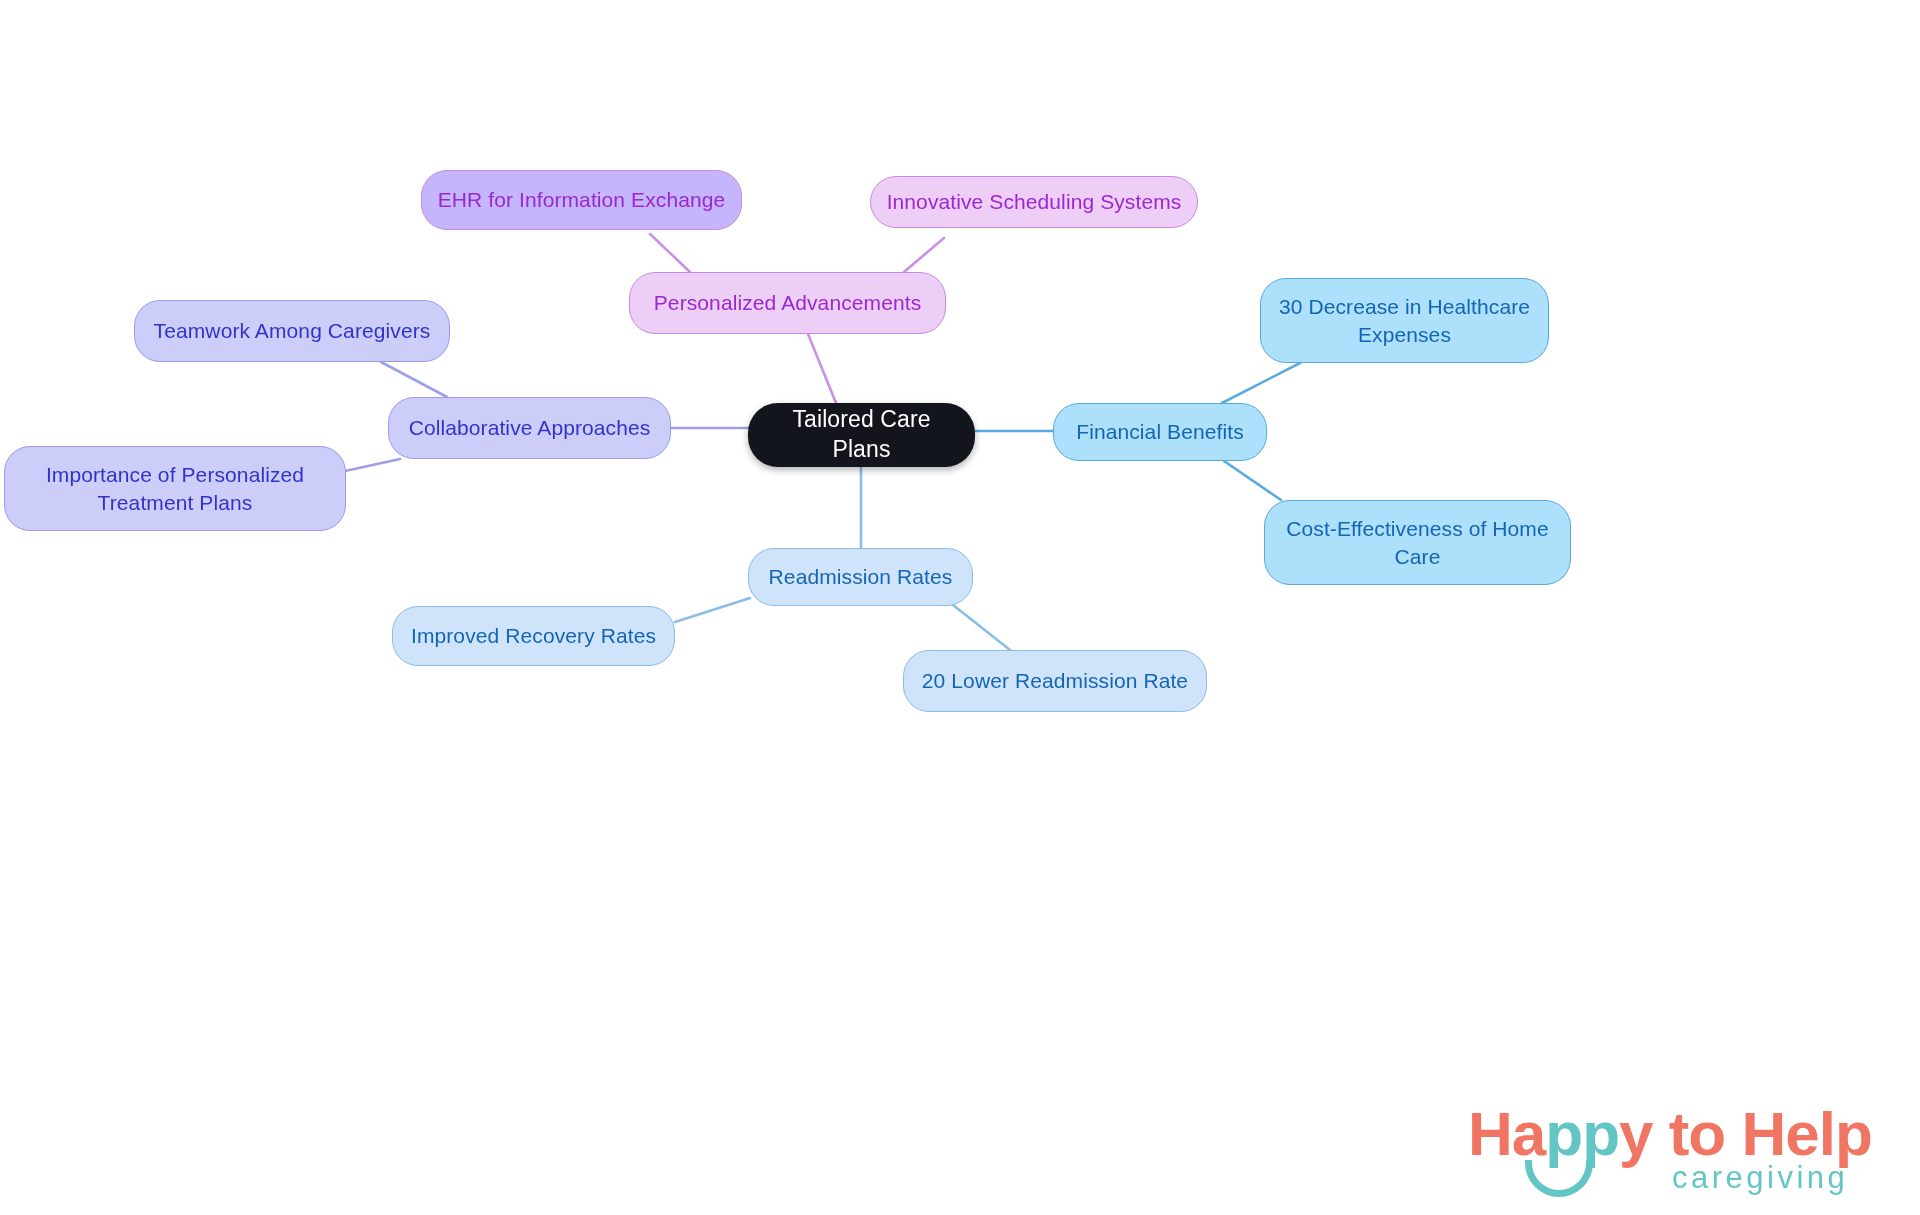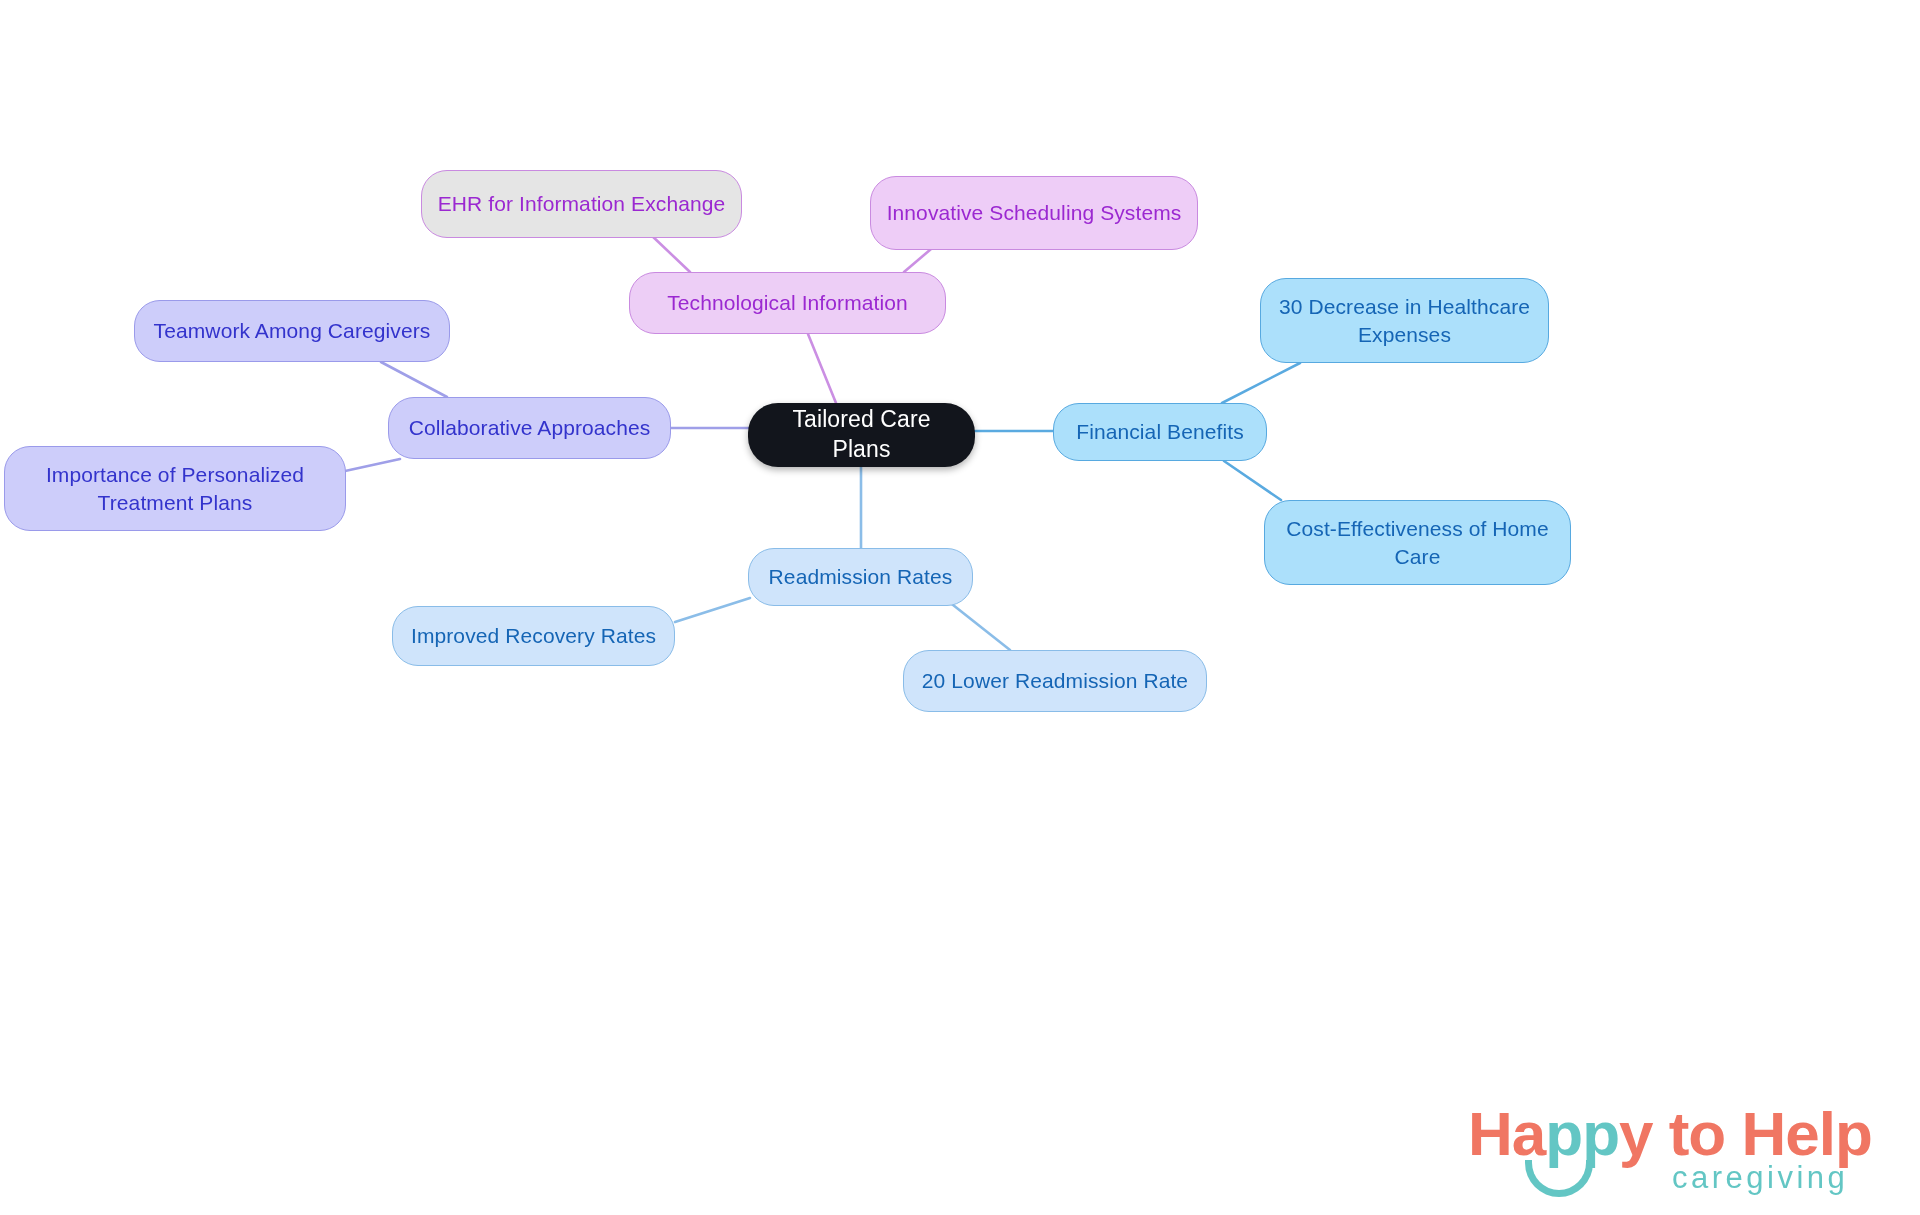--- a/index.html
+++ b/index.html
@@ -94,23 +94,23 @@
       <line x1="748" y1="428" x2="671" y2="428" stroke="#9f9fe8" stroke-width="2.6" stroke-linecap="round"></line>
       <line x1="447" y1="397" x2="381" y2="362" stroke="#9f9fe8" stroke-width="2.6" stroke-linecap="round"></line>
       <line x1="400" y1="459" x2="313" y2="478" stroke="#9f9fe8" stroke-width="2.6" stroke-linecap="round"></line>
       <line x1="975" y1="431" x2="1053" y2="431" stroke="#5aaae0" stroke-width="2.6" stroke-linecap="round"></line>
       <line x1="1222" y1="403" x2="1300" y2="363" stroke="#5aaae0" stroke-width="2.6" stroke-linecap="round"></line>
       <line x1="1224" y1="461" x2="1281" y2="500" stroke="#5aaae0" stroke-width="2.6" stroke-linecap="round"></line>
       <line x1="861" y1="467" x2="861" y2="548" stroke="#8bbde8" stroke-width="2.6" stroke-linecap="round"></line>
       <line x1="750" y1="598" x2="675" y2="622" stroke="#8bbde8" stroke-width="2.6" stroke-linecap="round"></line>
       <line x1="948" y1="601" x2="1010" y2="650" stroke="#8bbde8" stroke-width="2.6" stroke-linecap="round"></line>
     </svg>
-<div class="node" style="left: 629px; top: 272px; width: 317px; height: 62px; background: rgb(237, 206, 246); color: rgb(155, 40, 209); border-color: rgb(201, 138, 224); font-size: 21px;"><span>Technological Information</span></div>
-    <div class="node" style="left: 421px; top: 170px; width: 321px; height: 68px; background: #e5e5e5; color: rgb(155, 40, 209); border-color: rgb(201, 138, 224); font-size: 21px;"><span>EHR for Information Exchange</span></div>
-    <div class="node" style="left: 870px; top: 176px; width: 328px; height: 74px; background: rgb(238, 205, 247); color: rgb(155, 40, 209); border-color: rgb(201, 138, 224); font-size: 21px;"><span>Innovative Scheduling Systems</span></div>
+<div class="node" style="left: 629px; top: 272px; width: 317px; height: 62px; background: rgb(237, 206, 246); color: rgb(155, 40, 209); border-color: rgb(201, 138, 224); font-size: 21px;"><span>Personalized Advancements</span></div>
+    <div class="node" style="left: 421px; top: 170px; width: 321px; height: 60px; background: #c4b5fd; color: rgb(155, 40, 209); border-color: rgb(201, 138, 224); font-size: 21px;"><span>EHR for Information Exchange</span></div>
+    <div class="node" style="left: 870px; top: 176px; width: 328px; height: 52px; background: rgb(238, 205, 247); color: rgb(155, 40, 209); border-color: rgb(201, 138, 224); font-size: 21px;"><span>Innovative Scheduling Systems</span></div>
     <div class="node" style="left: 388px; top: 397px; width: 283px; height: 62px; background: rgb(205, 205, 250); color: rgb(51, 51, 204); border-color: rgb(154, 154, 234); font-size: 21px;"><span>Collaborative Approaches</span></div>
     <div class="node" style="left: 134px; top: 300px; width: 316px; height: 62px; background: rgb(205, 205, 250); color: rgb(51, 51, 204); border-color: rgb(154, 154, 234); font-size: 21px;"><span>Teamwork Among Caregivers</span></div>
     <div class="node" style="left: 4px; top: 446px; width: 342px; height: 85px; background: rgb(205, 205, 250); color: rgb(51, 51, 204); border-color: rgb(154, 154, 234); font-size: 21px;"><span>Importance of Personalized
 Treatment Plans</span></div>
     <div class="node" style="left: 1053px; top: 403px; width: 214px; height: 58px; background: rgb(172, 224, 251); color: rgb(21, 101, 181); border-color: rgb(87, 169, 224); font-size: 21px;"><span>Financial Benefits</span></div>
     <div class="node" style="left: 1260px; top: 278px; width: 289px; height: 85px; background: rgb(172, 224, 251); color: rgb(21, 101, 181); border-color: rgb(87, 169, 224); font-size: 21px; text-align: center;"><span>30 Decrease in Healthcare
 Expenses</span></div>
     <div class="node" style="left: 1240px; top: 500px; width: 307px; height: 85px; background: rgb(172, 224, 251); color: rgb(21, 101, 181); border-color: rgb(87, 169, 224); font-size: 21px; margin-left: 24px;"><span>Cost-Effectiveness of Home
 Care</span></div>
     <div class="node" style="left: 748px; top: 548px; width: 225px; height: 58px; background: rgb(207, 228, 251); color: rgb(21, 101, 181); border-color: rgb(137, 188, 232); font-size: 21px;"><span>Readmission Rates</span></div>

